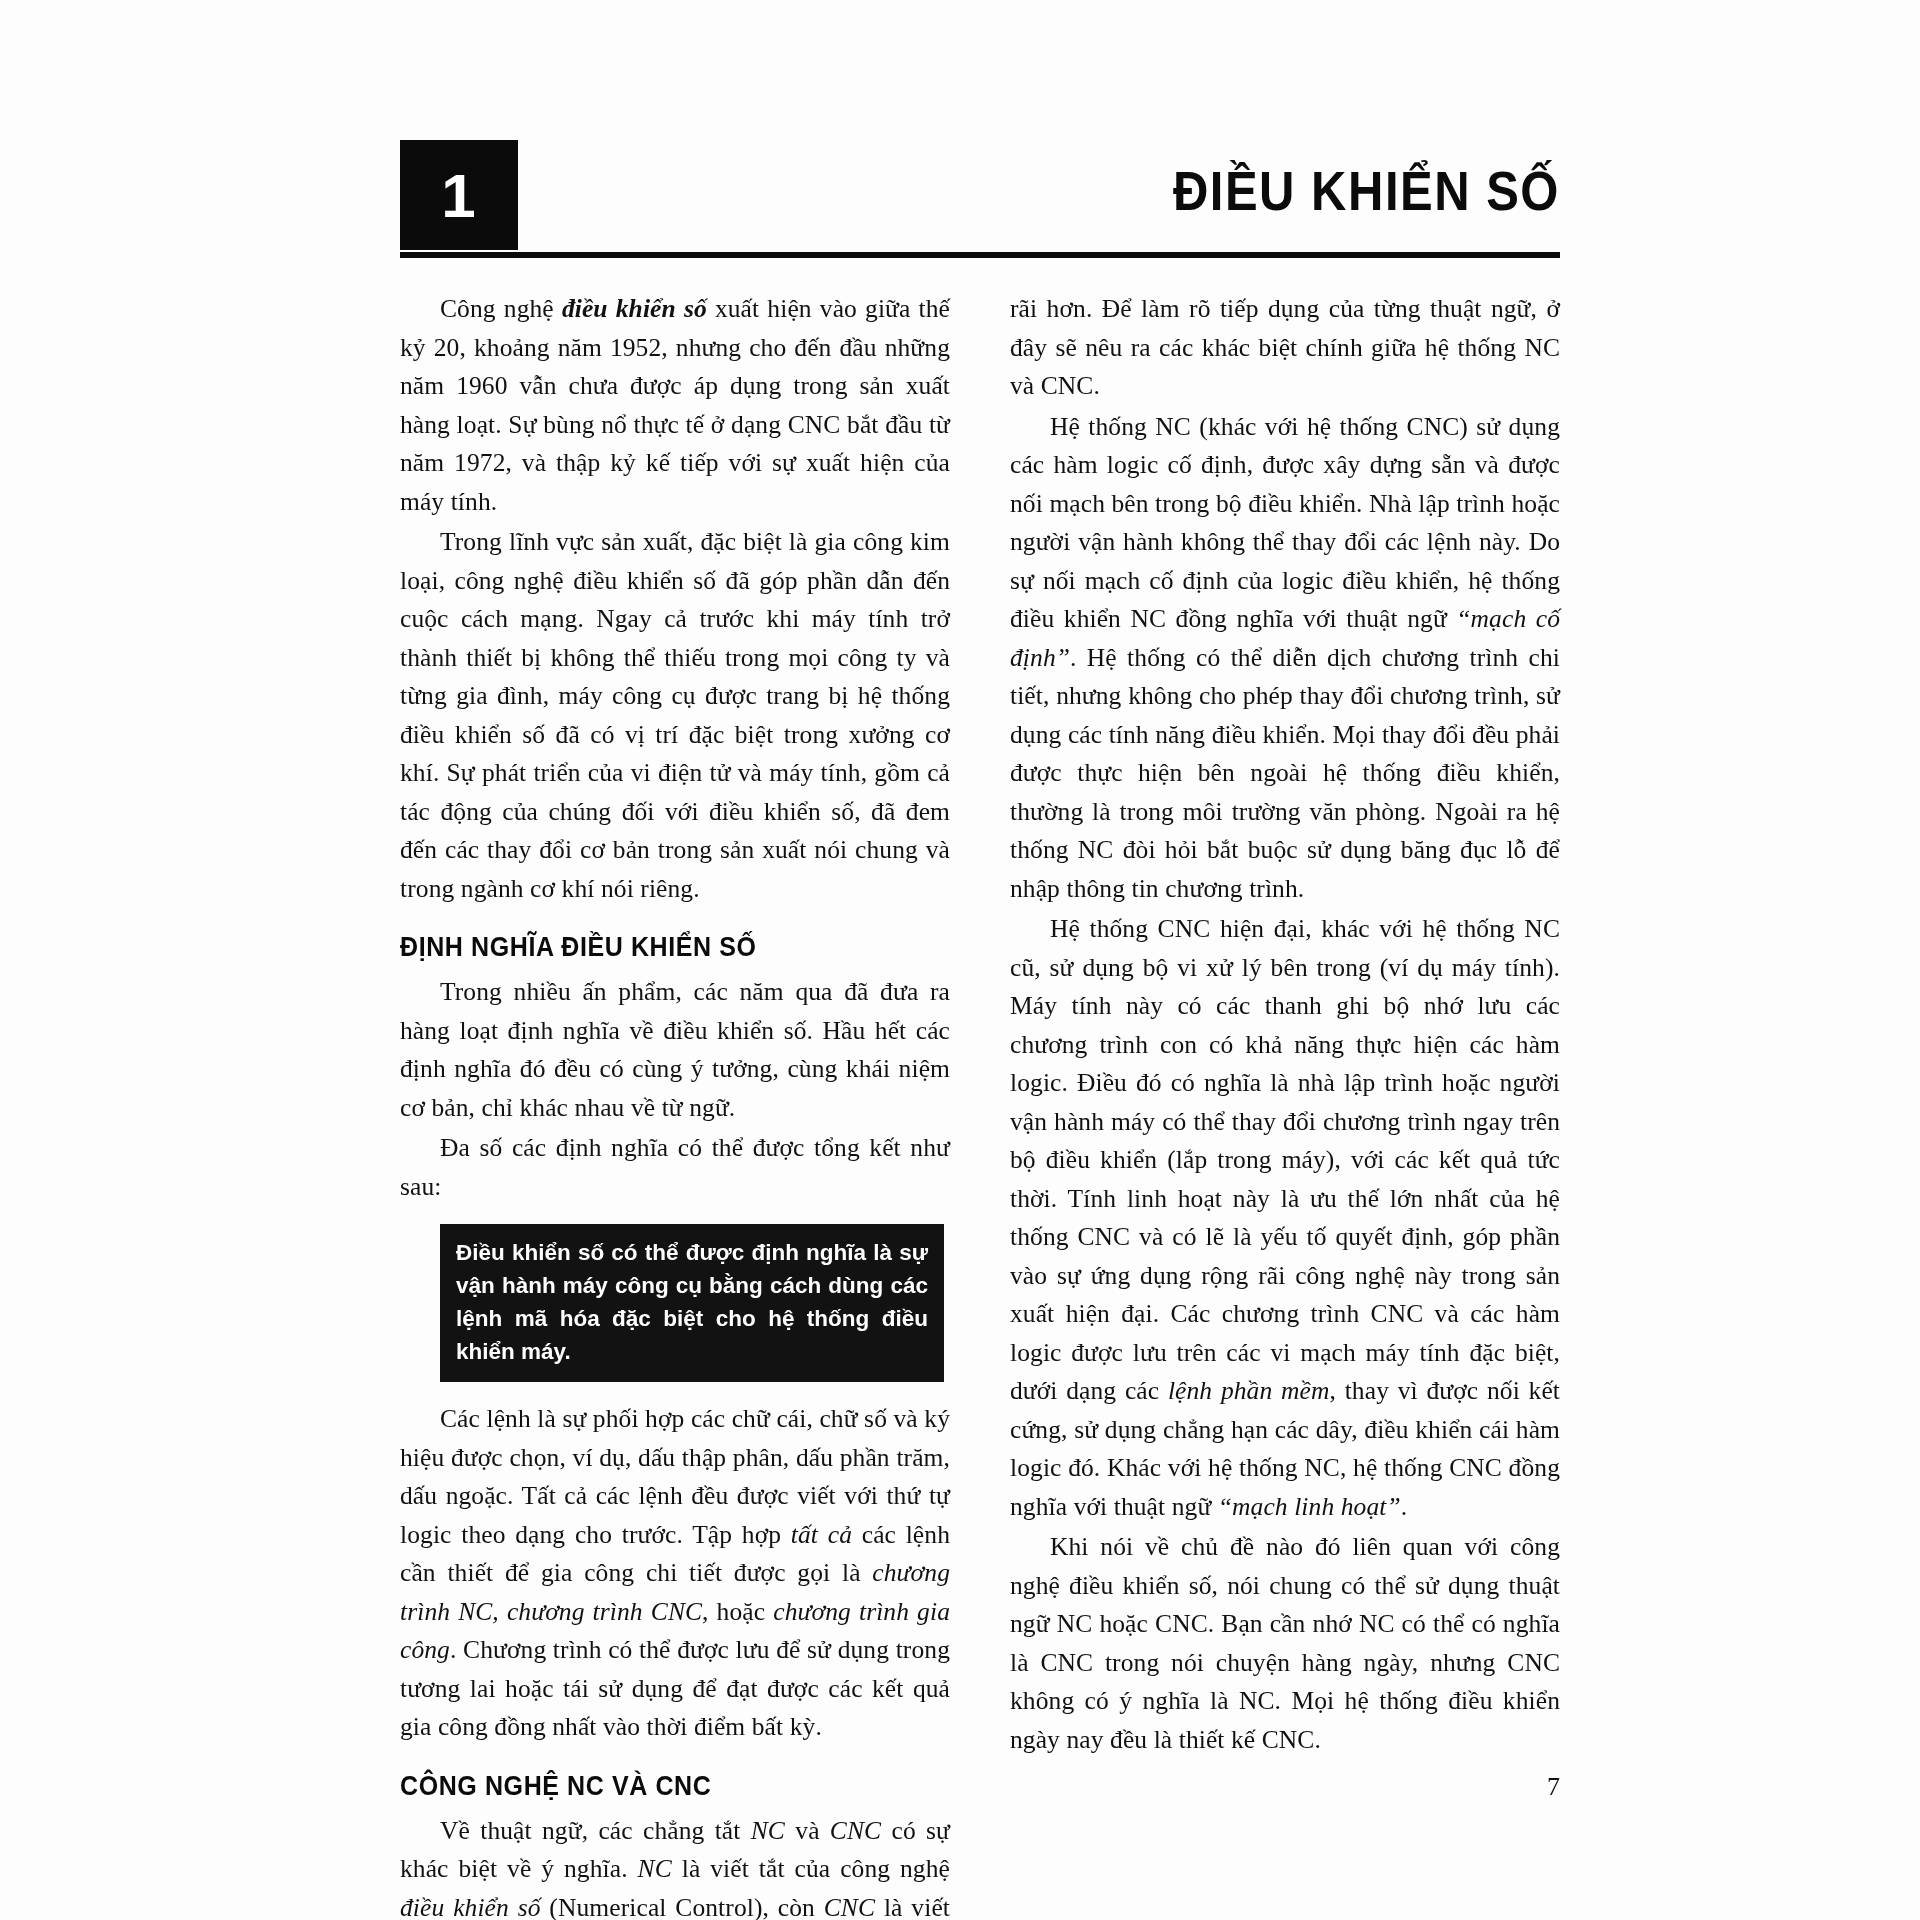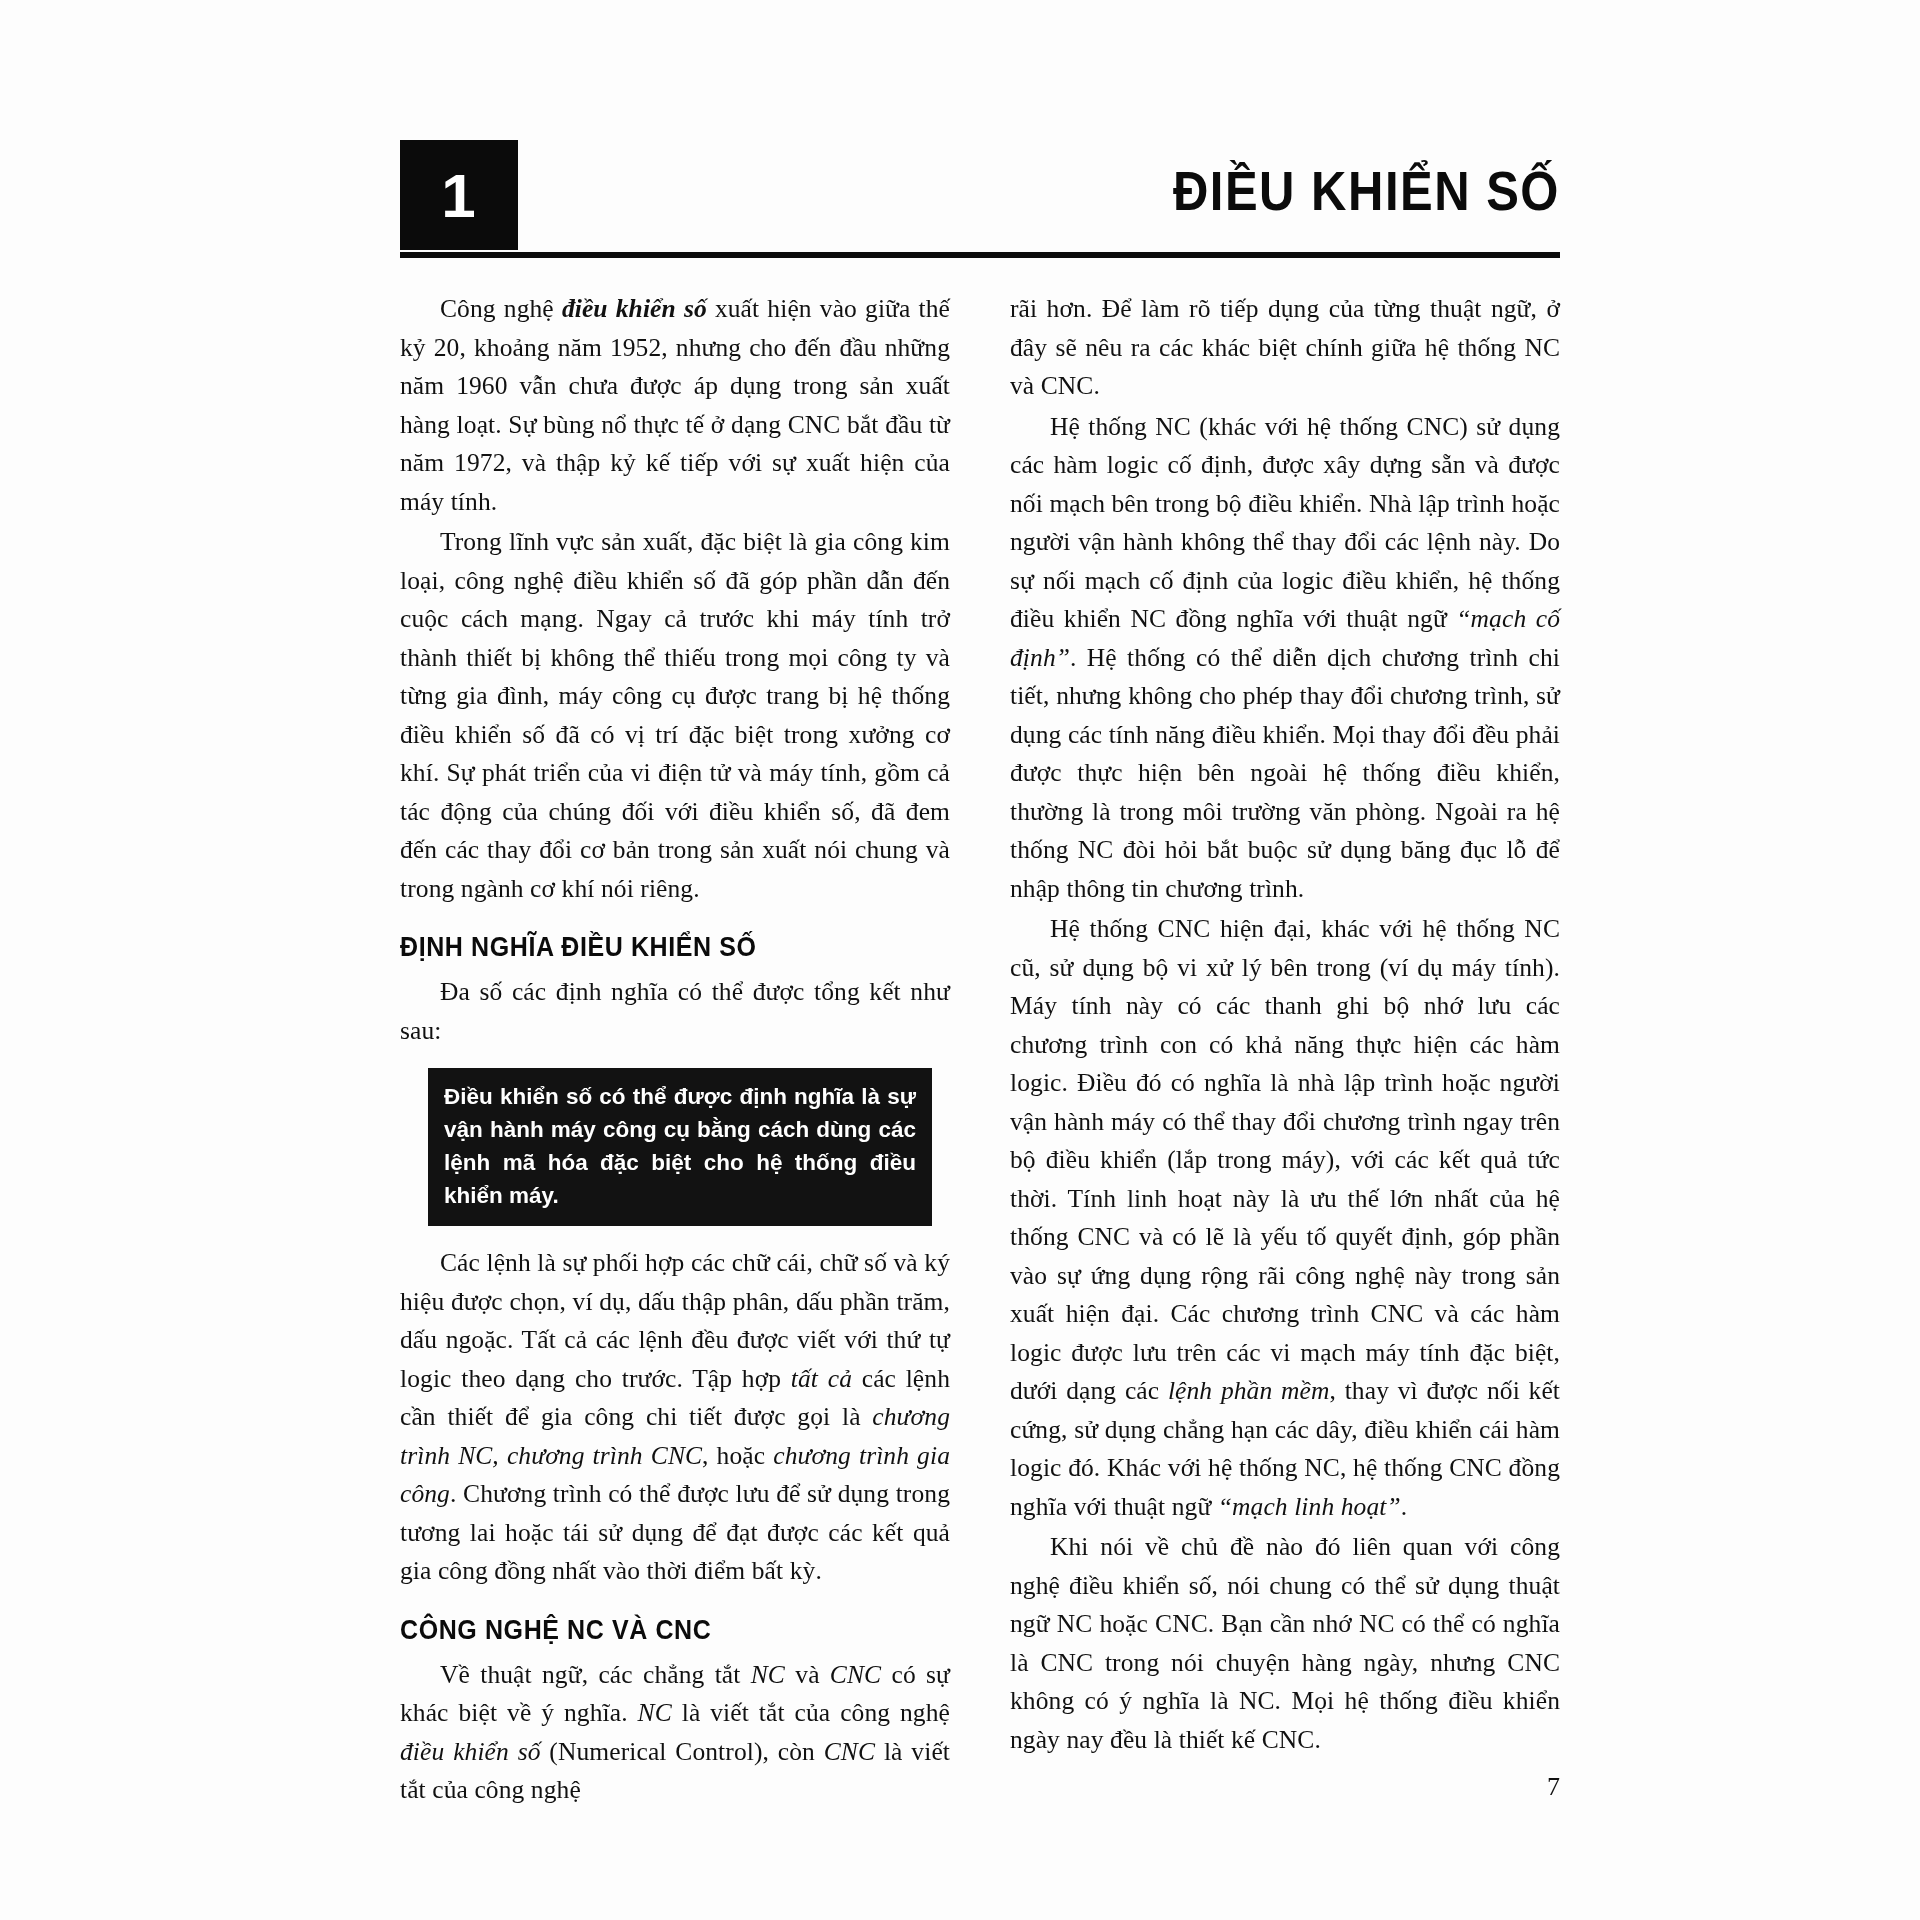--- a/index.html
+++ b/index.html
@@ -103,21 +103,21 @@
     margin: 26px 0 10px 0;
     color: #0b0b0b;
     transform: scaleY(1.1);
     transform-origin: left bottom;
   }
 
   .definition-box {
     background: #121212;
     color: #ffffff;
     padding: 12px 16px 14px 16px;
-    margin: 18px 0 18px 28px;
+    margin: 18px 0 18px 40px;
     width: 504px;
     box-sizing: border-box;
     font-family: "Liberation Sans", sans-serif;
     font-weight: bold;
     font-size: 22.5px;
     line-height: 33px;
     text-align: justify;
   }
 
   em.i { font-style: italic; }
@@ -146,20 +146,21 @@
   <div class="columns">
 
     <div class="col">
 
       <p class="para"><span>Công nghệ </span><b class="bi">điều khiển số</b><span> xuất hiện vào giữa thế kỷ 20, khoảng năm 1952, nhưng cho đến đầu những năm 1960 vẫn chưa được áp dụng trong sản xuất hàng loạt. Sự bùng nổ thực tế ở dạng CNC bắt đầu từ năm 1972, và thập kỷ kế tiếp với sự xuất hiện của máy tính.</span></p>
 
       <p class="para">Trong lĩnh vực sản xuất, đặc biệt là gia công kim loại, công nghệ điều khiển số đã góp phần dẫn đến cuộc cách mạng. Ngay cả trước khi máy tính trở thành thiết bị không thể thiếu trong mọi công ty và từng gia đình, máy công cụ được trang bị hệ thống điều khiển số đã có vị trí đặc biệt trong xưởng cơ khí. Sự phát triển của vi điện tử và máy tính, gồm cả tác động của chúng đối với điều khiển số, đã đem đến các thay đổi cơ bản trong sản xuất nói chung và trong ngành cơ khí nói riêng.</p>
 
       <h2 class="section-head">ĐỊNH NGHĨA ĐIỀU KHIỂN SỐ</h2>
 
+      <p class="para">Trong nhiều ấn phẩm, các năm qua đã đưa ra hàng loạt định nghĩa về điều khiển số. Hầu hết các định nghĩa đó đều có cùng ý tưởng, cùng khái niệm cơ bản, chỉ khác nhau về từ ngữ.</p>
 
       <p class="para">Đa số các định nghĩa có thể được tổng kết như sau:</p>
 
       <div class="definition-box">Điều khiển số có thể được định nghĩa là sự vận hành máy công cụ bằng cách dùng các lệnh mã hóa đặc biệt cho hệ thống điều khiển máy.</div>
 
       <p class="para"><span>Các lệnh là sự phối hợp các chữ cái, chữ số và ký hiệu được chọn, ví dụ, dấu thập phân, dấu phần trăm, dấu ngoặc. Tất cả các lệnh đều được viết với thứ tự logic theo dạng cho trước. Tập hợp </span><em class="i">tất cả</em><span> các lệnh cần thiết để gia công chi tiết được gọi là </span><em class="i">chương trình NC, chương trình CNC</em><span>, hoặc </span><em class="i">chương trình gia công</em><span>. Chương trình có thể được lưu để sử dụng trong tương lai hoặc tái sử dụng để đạt được các kết quả gia công đồng nhất vào thời điểm bất kỳ.</span></p>
 
       <h2 class="section-head">CÔNG NGHỆ NC VÀ CNC</h2>
 
       <p class="para"><span>Về thuật ngữ, các chẳng tắt </span><em class="i">NC</em><span> và </span><em class="i">CNC</em><span> có sự khác biệt về ý nghĩa. </span><em class="i">NC</em><span> là viết tắt của công nghệ </span><em class="i">điều khiển số</em><span> (Numerical Control), còn </span><em class="i">CNC</em><span> là viết tắt của công nghệ </span></p>

